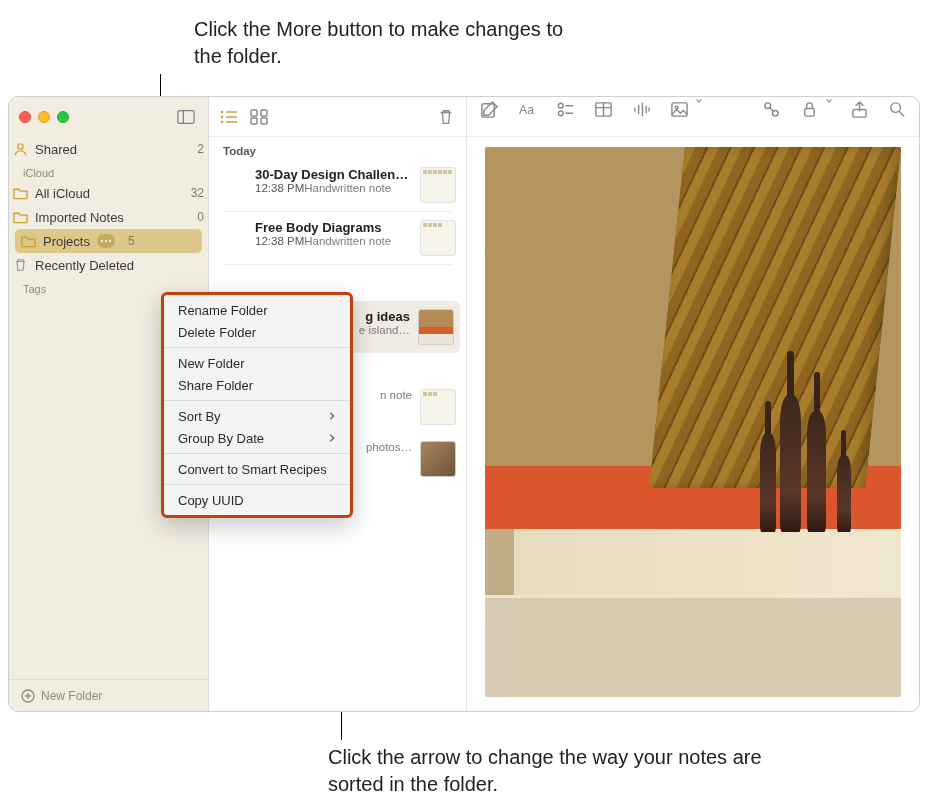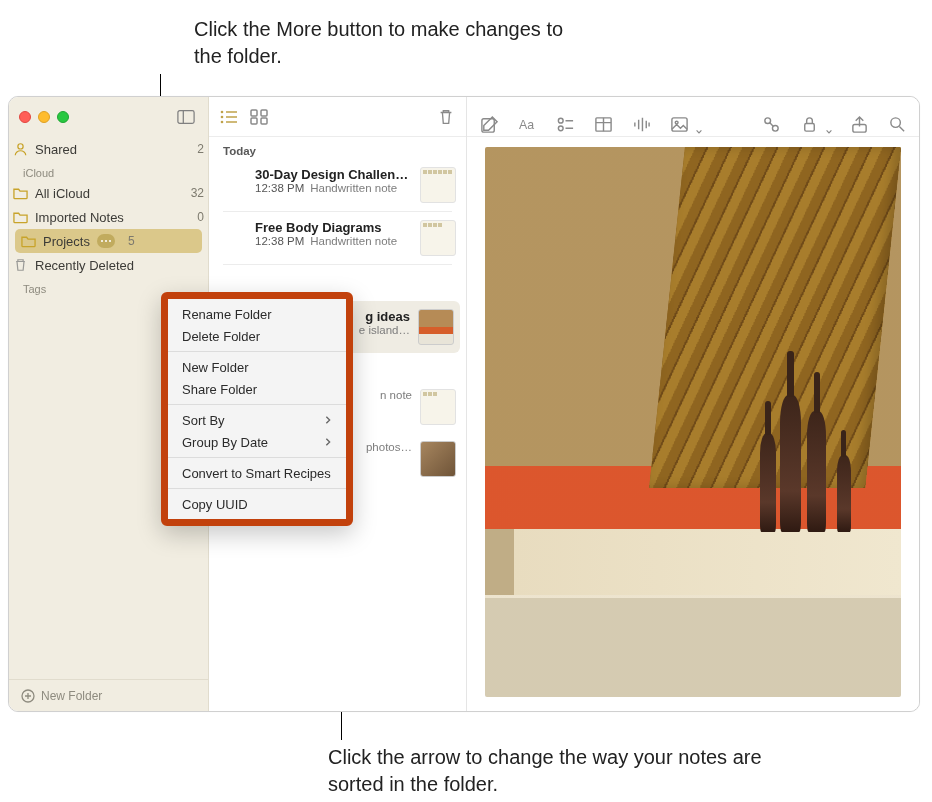--- a/index.html
+++ b/index.html
@@ -47,31 +47,31 @@
   .notelist { width: 258px; border-right: 1px solid #e5e5e5; display: flex; flex-direction: column; background: #fff; }
   .list-toolbar { height: 40px; display: flex; align-items: center; padding: 0 8px; border-bottom: 1px solid #ececec; gap: 6px; }
   .list-toolbar .spacer { flex: 1; }
   .tb-svg { width: 20px; height: 18px; fill: none; stroke: #8a8a8a; stroke-width: 1.5; }
   .tb-svg.active { stroke: #bfa24a; fill: #bfa24a22; }
   .list-header { font-size: 11.5px; font-weight: 600; color: #585858; padding: 8px 14px 2px; }
   .note-row { display: flex; padding: 8px 10px 8px 14px; gap: 8px; align-items: flex-start; }
   .note-row.sel { background: #efece3; border-radius: 6px; margin: 0 6px; padding: 8px 6px 8px 8px; }
   .note-body { flex: 1; min-width: 0; margin-left: 32px; }
   .note-title { font-weight: 600; font-size: 13px; color: #222; white-space: nowrap; overflow: hidden; text-overflow: ellipsis; }
-  .note-sub { font-size: 11.5px; color: #7d7d7d; display: flex; gap: 6px; white-space: nowrap; overflow: hidden; }
+  .note-sub { font-size: 11.5px; color: #7d7d7d; display: flex; white-space: nowrap; overflow: hidden; }
   .note-sub .time { color: #555; }
   .thumb { width: 36px; height: 36px; border: 1px solid #e2e2e2; border-radius: 3px; background: #f7f4ea; flex-shrink: 0; display: flex; flex-wrap: wrap; gap: 1px; padding: 2px; }
   .thumb span { background: #d1c6a0; width: 4px; height: 4px; }
   .thumb.photo { background: linear-gradient(#b68b56 50%, #d65e2a 50%, #d65e2a 70%, #e8e4d8 70%); border: 1px solid #ccc; }
   .thumb.photo2 { background: linear-gradient(135deg,#a7865f,#6f5438); border:1px solid #ccc; }
   .divider { height: 1px; background: #ececec; margin: 0 14px; }
 
   
   .editor { flex: 1; display: flex; flex-direction: column; background: #fff; }
-  .editor-toolbar { height: 40px; display: flex; align-items: flex-end; padding: 0 10px; gap: 14px; border-bottom: 1px solid #ececec; }
+  .editor-toolbar { height: 40px; display: flex; align-items: flex-start; padding: 0 10px; gap: 14px; border-bottom: 1px solid #ececec; }
   .editor-toolbar .sp { flex: 1; }
   .et-svg { width: 19px; height: 19px; fill: none; stroke: #8a8a8a; stroke-width: 1.5; }
   .chev-small { width: 8px; height: 8px; stroke: #8a8a8a; stroke-width: 1.5; fill: none; margin-left: -10px; }
   .editor-content { flex: 1; padding: 10px 18px 14px; }
   .photo-img {
     width: 100%; height: 100%; border-radius: 2px;
     position: relative; overflow: hidden;
     background:
       linear-gradient(180deg, rgba(0,0,0,0.02), rgba(0,0,0,0.02)),
       linear-gradient(180deg, #b89862 0%, #b89862 58%, #e0582e 58%, #e0582e 70%, #edddbf 70%, #f2e9d3 82%, #d9cfb5 82%, #d9cfb5 100%);
@@ -92,21 +92,21 @@
   .bottle::before { content:""; position:absolute; top:-32%; left:34%; width:32%; height:34%;
     background:#3a2419; border-radius: 3px 3px 0 0; }
   .b1 { right: 30%; height: 18%; width:4%; }
   .b2 { right: 24%; height: 25%; width:5%; }
   .b3 { right: 18%; height: 22%; width:4.5%; }
   .b4 { right: 12%; height: 14%; width:3.5%; }
 
   
   .ctx-menu {
     position: absolute; left: 152px; top: 195px; width: 192px;
-    background: #f4f4f4; border: 7px solid #c2410c; border-radius: 6px;
+    background: #f4f4f4; border: 3px solid #c2410c; border-radius: 6px;
     box-shadow: 0 8px 24px rgba(0,0,0,0.22);
     padding: 4px 0; z-index: 50;
   }
   .ctx-item { height: 22px; display: flex; align-items: center; padding: 0 14px; font-size: 13px; color: #2b2b2b; }
   .ctx-sep { height: 1px; background: #dcdcdc; margin: 4px 0; }
   .ctx-arrow { margin-left: auto; }
   .ctx-arrow svg { width: 8px; height: 10px; stroke: #666; stroke-width: 1.6; fill: none; }
 </style>
 </head>
 <body>

